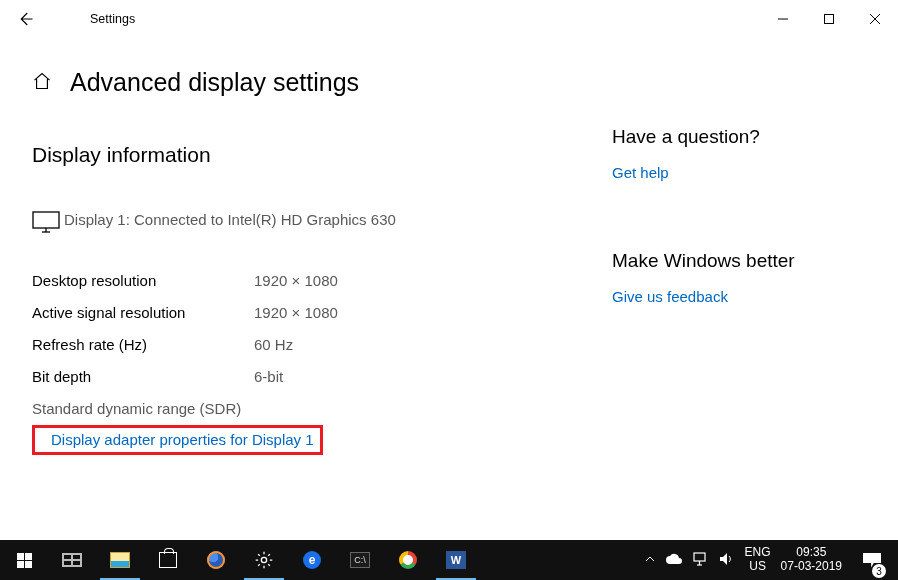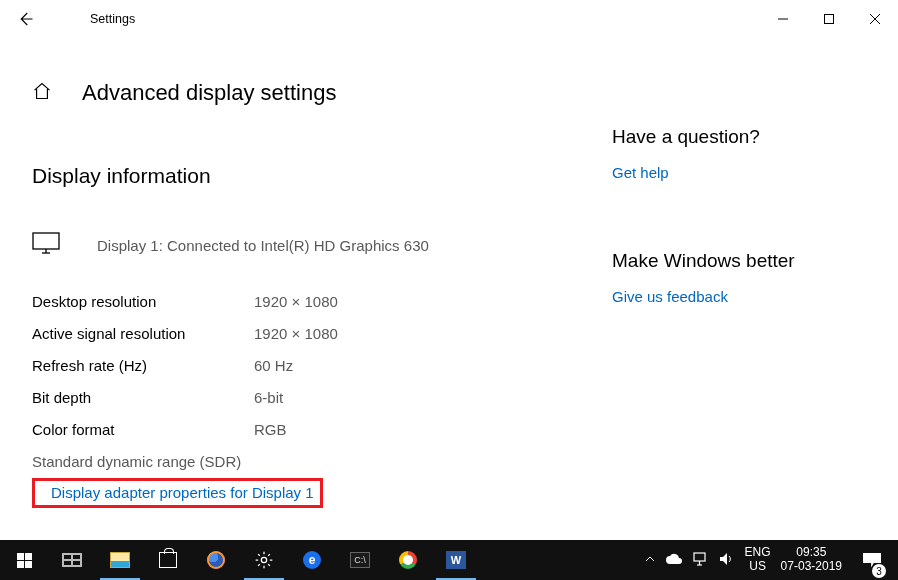--- a/index.html
+++ b/index.html
@@ -28,23 +28,23 @@
   .tb-btn { width: 46px; height: 38px; display:flex; align-items:center; justify-content:center; font-size:12px; }
   .content {
     padding: 30px 32px 0 32px;
     display: flex;
     gap: 60px;
   }
   .left { flex: 0 0 520px; }
   .right { flex: 1; padding-top: 58px; }
   .header-row { display:flex; align-items:center; gap:18px; }
   .home-icon svg { width:20px; height:20px; }
-  .page-title { font-size: 22px; font-weight: 400; margin: 12px; letter-spacing: 0; }
+  .page-title { font-size: 25px; font-weight: 400; margin: 0; letter-spacing: 0; }
   .section-title { font-size: 21px; font-weight: 400; margin: 46px 0 0 0; }
-  .monitor-row { margin-top: 44px; display:flex; align-items: center; gap: 37px; }
+  .monitor-row { margin-top: 44px; display:flex; align-items: flex-start; gap: 4px; }
   .monitor-icon svg { width: 28px; height: 22px; }
   .display-connected { color:#595959; font-size:15px; }
   .info-table { margin-top: 20px; }
   .info-row { display:flex; height: 32px; align-items:flex-end; }
   .info-label { width: 222px; font-size:15px; color:#000; }
   .info-value { font-size:15px; color:#595959; }
   .adapter-link-wrap {
     border: 3px solid #ec1b22;
     display:inline-block;
     padding: 3px 6px 3px 16px;
@@ -153,24 +153,20 @@
       </div>
       <div class="info-row">
         <span class="info-label">Refresh rate (Hz)</span>
         <span class="info-value">60 Hz</span>
       </div>
       <div class="info-row">
         <span class="info-label">Bit depth</span>
         <span class="info-value">6-bit</span>
       </div>
       <div class="info-row">
-        <span class="info-label">Color format</span>
-        <span class="info-value">RGB</span>
-      </div>
-      <div class="info-row">
         <span class="info-value">Standard dynamic range (SDR)</span>
       </div>
     </div>
 
     <div class="adapter-link-wrap">
       <span class="link">Display adapter properties for Display 1</span>
     </div>
   </div>
 
   <div class="right">

